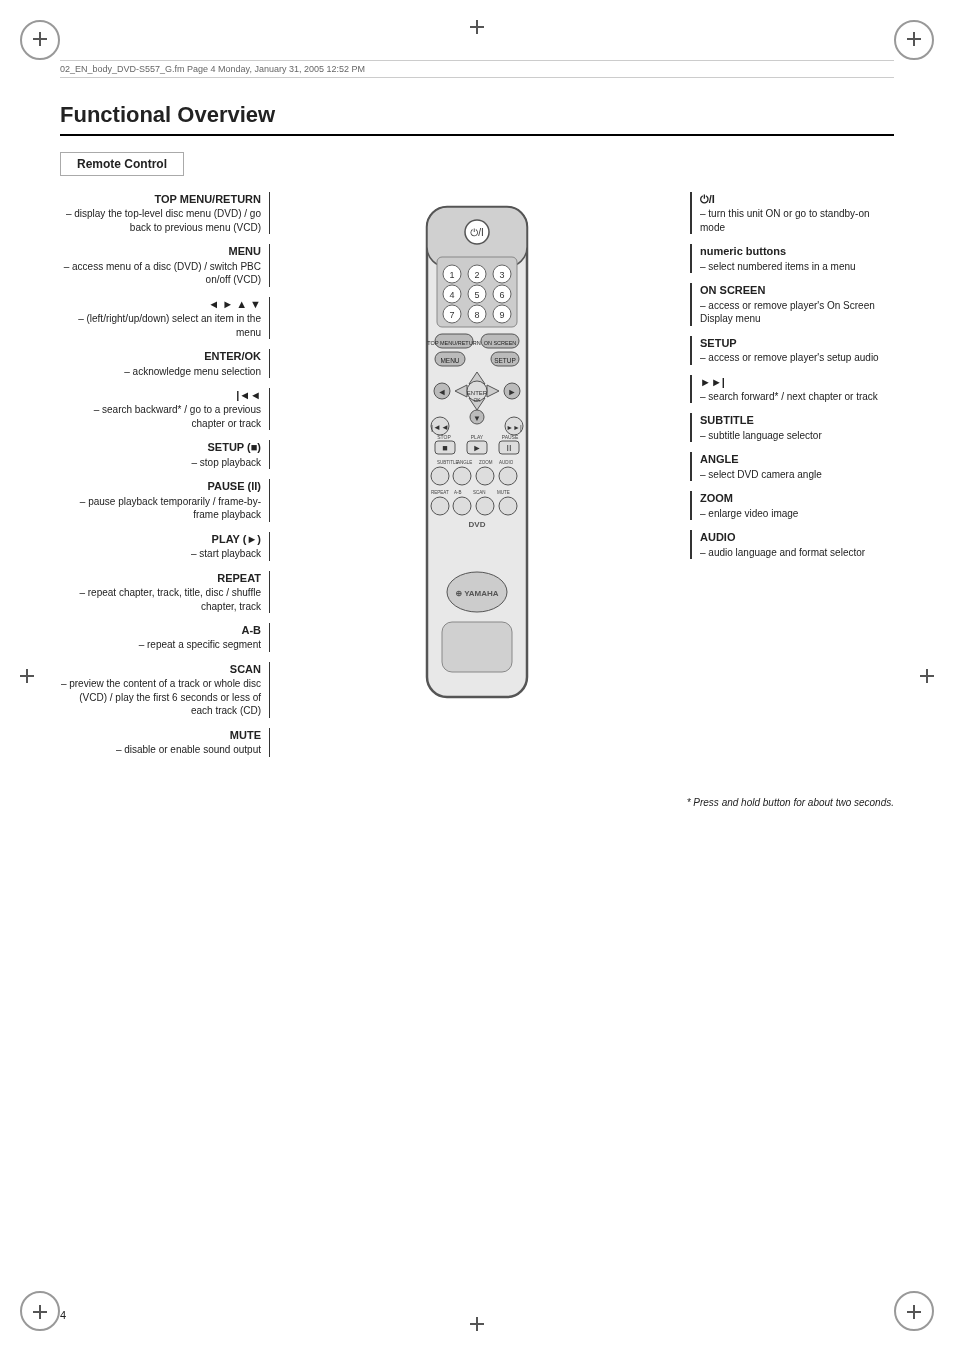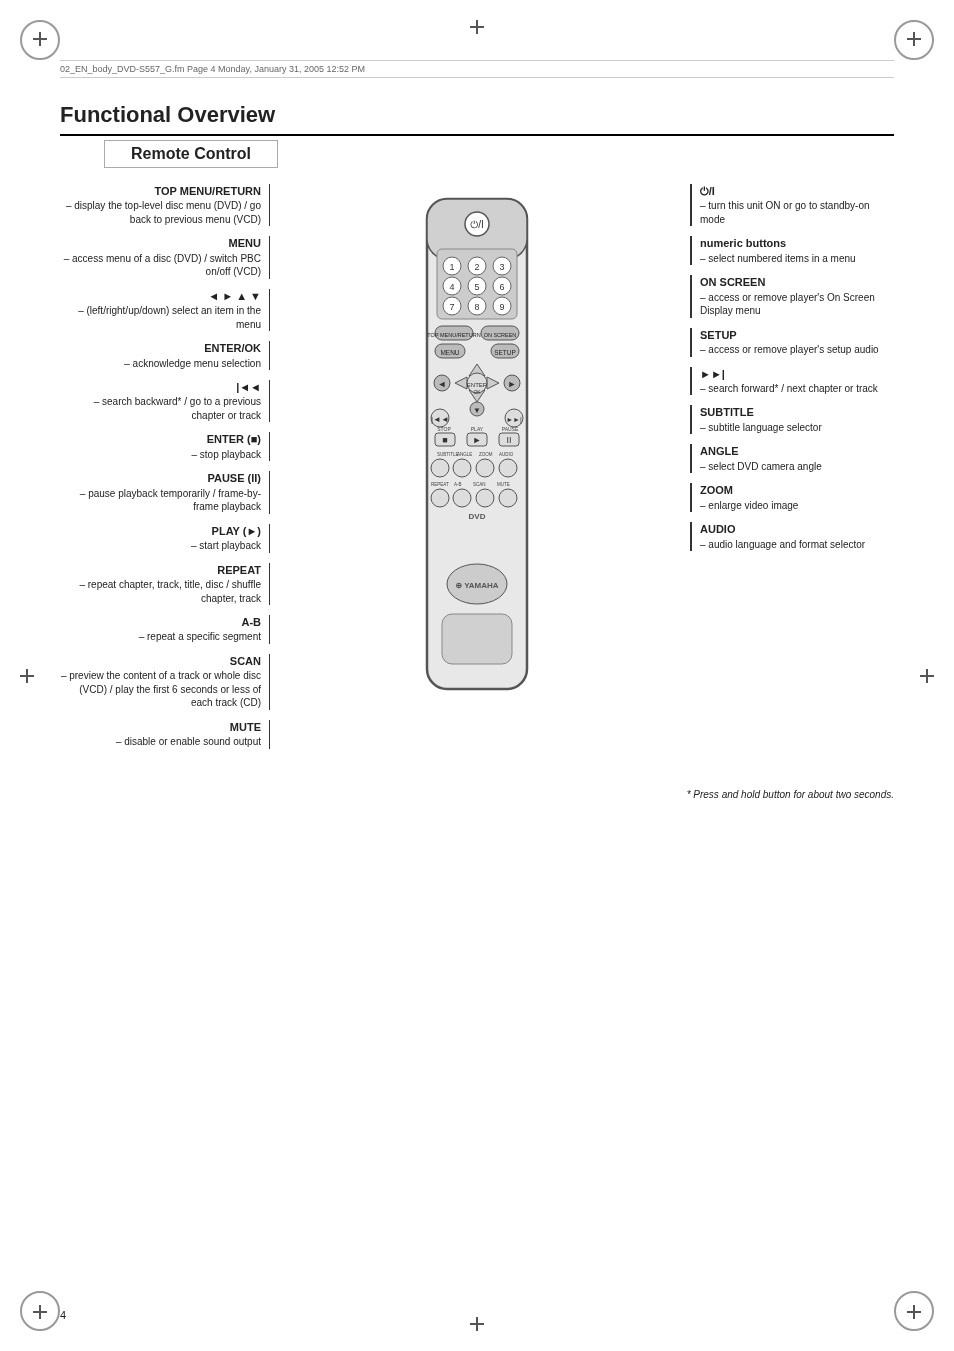--- a/index.html
+++ b/index.html
@@ -85,34 +85,33 @@
       margin-bottom: 24px;
       border-top: 1px solid #ccc;
       border-bottom: 1px solid #ccc;
       padding: 3px 0;
     }
 
     
     .page-title {
       font-size: 22px;
       font-weight: bold;
-      margin-bottom: 4px;
+      margin-bottom: 16px;
       border-bottom: 2px solid #000;
       padding-bottom: 6px;
     }
 
     
     .remote-control-section {
       border: 1px solid #aaa;
       display: inline-block;
-      padding: 4px 26px;
+      padding: 4px 16px;
       margin-bottom: 16px;
       font-weight: bold;
-      font-size: 16px;
-      margin-left: 44px;
+      font-size: 12px;
     }
 
     
     .main-layout {
       display: flex;
       flex-direction: row;
       gap: 0;
       align-items: flex-start;
     }
 
@@ -263,21 +262,21 @@
         <div class="label-title">ENTER/OK</div>
         <div class="label-desc">– acknowledge menu selection</div>
       </div>
 
       <div class="label-group">
         <div class="label-title">|◄◄</div>
         <div class="label-desc">– search backward* / go to a previous chapter or track</div>
       </div>
 
       <div class="label-group">
-        <div class="label-title">ENTER (■)</div>
+        <div class="label-title">SETUP (■)</div>
         <div class="label-desc">– stop playback</div>
       </div>
 
       <div class="label-group">
         <div class="label-title">PAUSE (II)</div>
         <div class="label-desc">– pause playback temporarily / frame-by-frame playback</div>
       </div>
 
       <div class="label-group">
         <div class="label-title">PLAY (►)</div>

